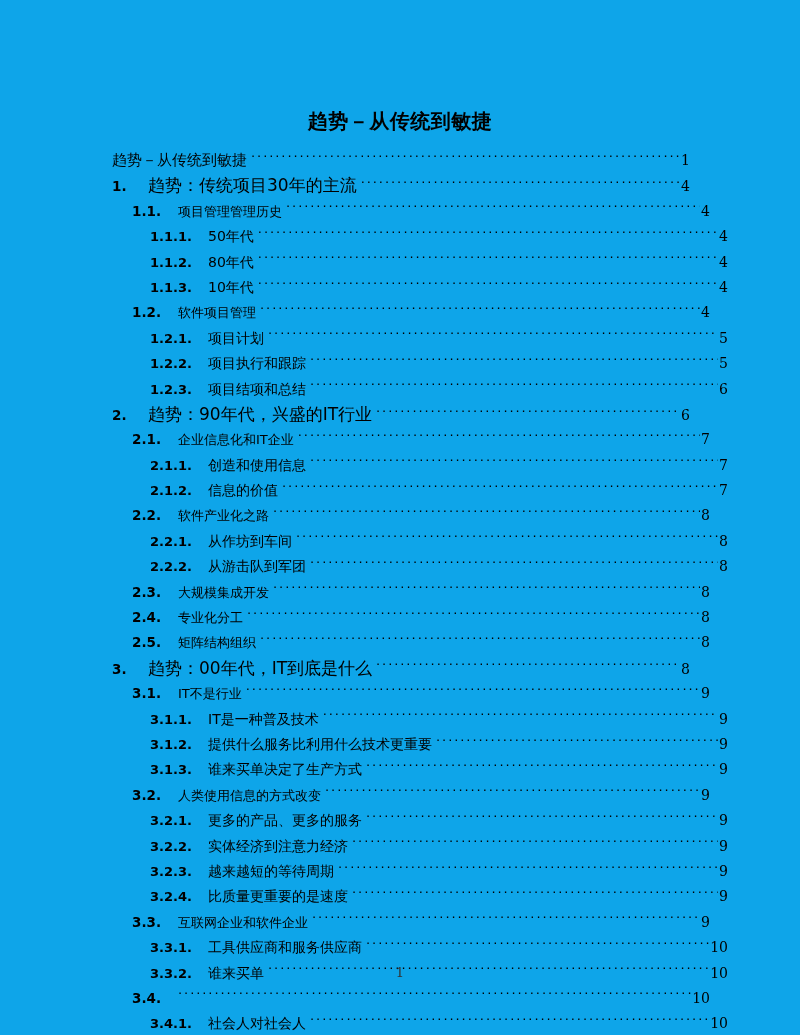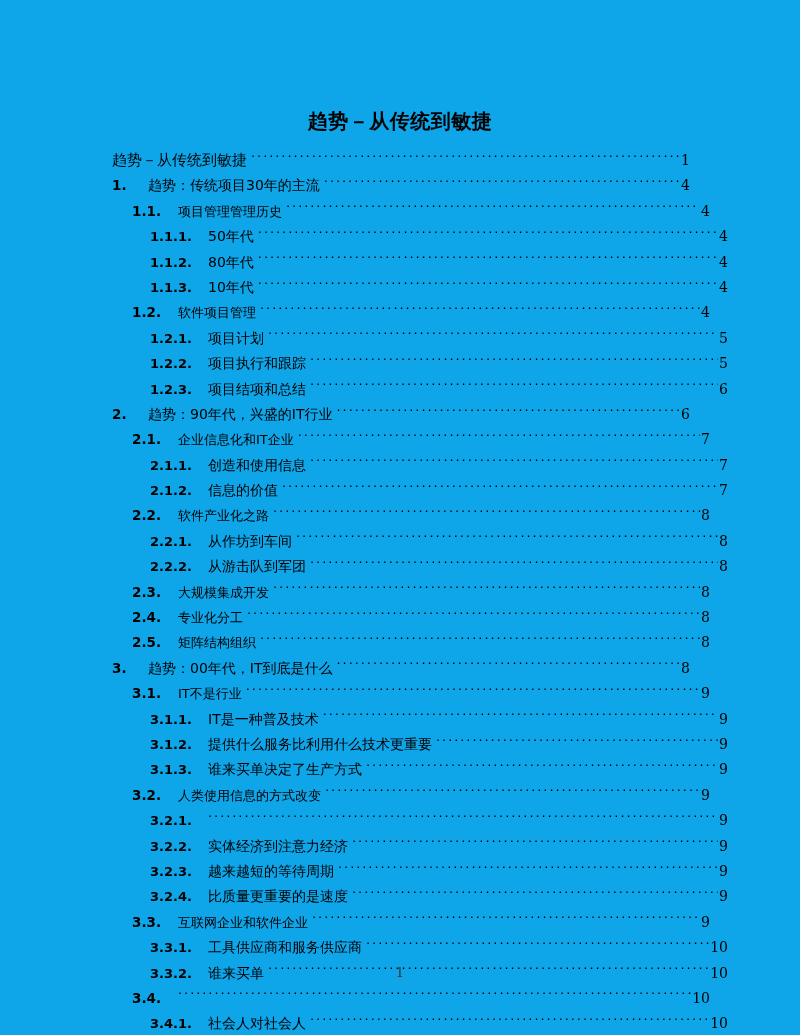--- a/index.html
+++ b/index.html
@@ -77,21 +77,21 @@
     text-align: right;
     padding-left: 1px;
   }
 
   
   .lvl-0 { padding-left: 0px; }
   .lvl-0 .label { font-size: 15px; }
 
   .lvl-1 { padding-left: 0px; }
   .lvl-1 .num { width: 36px; }
-  .lvl-1 .label { font-size: 14px; }
+  .lvl-1 .label { font-size: 17px; }
 
   .lvl-2 { padding-left: 20px; }
   .lvl-2 .num { width: 46px; }
   .lvl-2 .label { font-size: 13px; }
 
   .lvl-3 { padding-left: 38px; }
   .lvl-3 .num { width: 58px; font-weight: bold; font-size: 13px; }
   .lvl-3 .label { font-size: 14px; }
 
   .lvl-1 .num, .lvl-2 .num { font-weight: bold; }
@@ -265,20 +265,21 @@
         <span class="pg">9</span>
       </div>
       <div class="toc-entry lvl-2">
         <span class="num">3.2.</span>
         <span class="label">人类使用信息的方式改变</span>
         <span class="leader"></span>
         <span class="pg">9</span>
       </div>
       <div class="toc-entry lvl-3">
         <span class="num">3.2.1.</span>
+        <span class="label">更多的产品、更多的服务</span>
         <span class="leader"></span>
         <span class="pg">9</span>
       </div>
       <div class="toc-entry lvl-3">
         <span class="num">3.2.2.</span>
         <span class="label">实体经济到注意力经济</span>
         <span class="leader"></span>
         <span class="pg">9</span>
       </div>
       <div class="toc-entry lvl-3">

